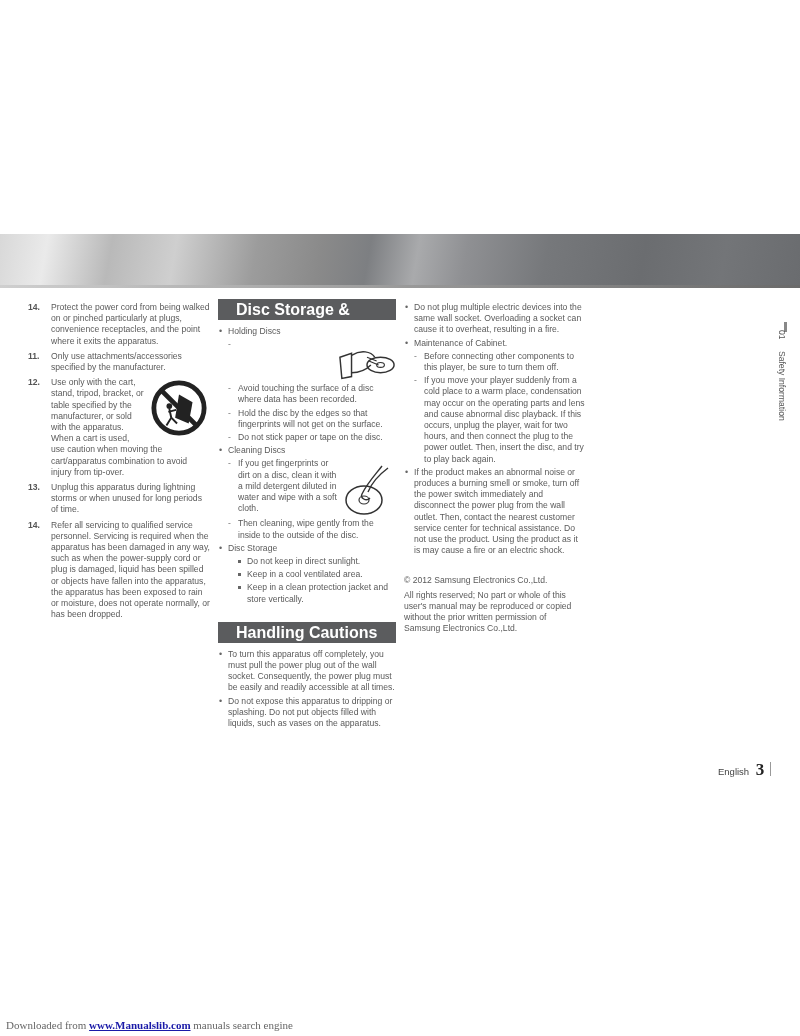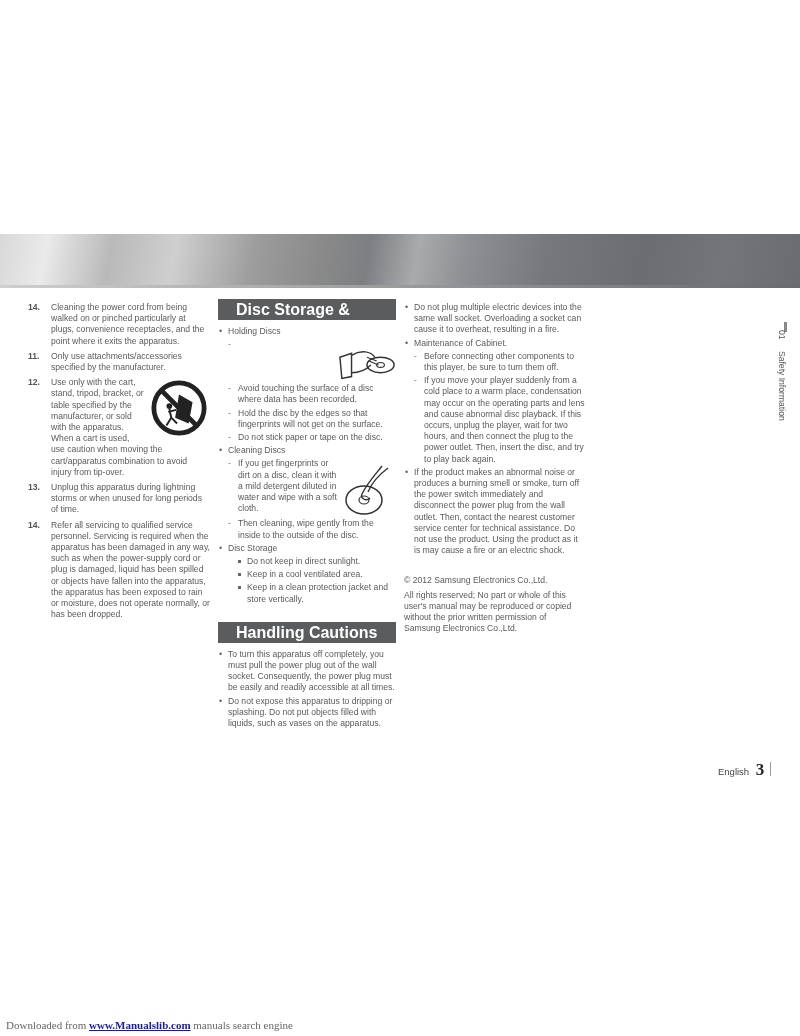--- a/index.html
+++ b/index.html
@@ -58,21 +58,21 @@
   .download-line a { color:#1a1aa8; font-weight:bold; text-decoration:underline; }
 </style>
 </head>
 <body>
 
 <div class="banner"></div>
 
 <div class="col col1">
   <div class="num-item">
     <span class="num">14.</span>
-    <span>Cleaning the power cord from being walked on or pinched particularly at plugs, convenience receptacles, and the point where it exits the apparatus.</span>
+    <span>Protect the power cord from being walked on or pinched particularly at plugs, convenience receptacles, and the point where it exits the apparatus.</span>
   </div>
   <div class="num-item">
     <span class="num">11.</span>
     <span>Only use attachments/accessories specified by the manufacturer.</span>
   </div>
   <div class="num-item">
     <span class="num">12.</span>
     <svg class="wrap-img cart-icon" viewBox="0 0 60 60">
       <circle cx="30" cy="30" r="26" fill="none" stroke="#222" stroke-width="5"></circle>
       <line x1="12" y1="12" x2="48" y2="48" stroke="#222" stroke-width="5"></line>

